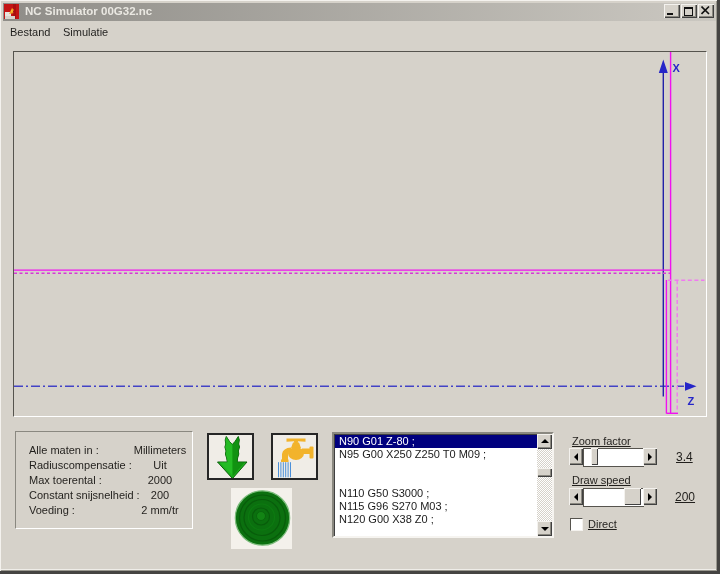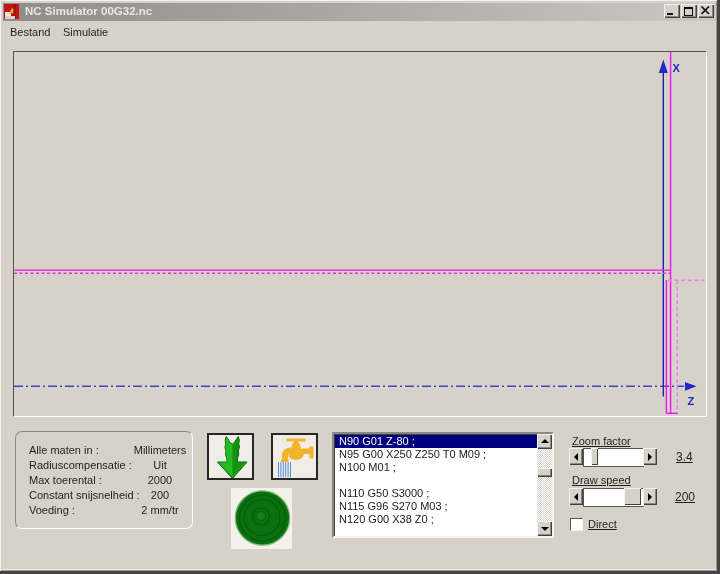--- a/index.html
+++ b/index.html
@@ -31,21 +31,21 @@
 
   
   #canvas{left:13px;top:51px;width:692px;height:364px;background:#d6d2ca;
     border-top:1px solid #56544e;border-left:1px solid #56544e;
     border-right:1px solid #ffffff;border-bottom:1px solid #ffffff;}
 
   
   #infobox{left:15px;top:431px;width:176px;height:96px;
     border-top:1px solid #8a8880;border-left:1px solid #8a8880;
     border-right:1px solid #ffffff;border-bottom:1px solid #ffffff;
-    font-size:11px;color:#211f1c;border-radius:7px;}
+    font-size:11px;color:#211f1c;}
   .irow{position:absolute;left:13px;width:160px;height:15px;}
   .ival{position:absolute;left:88px;width:86px;text-align:center;}
 
   
   .tbtn{top:433px;width:43px;height:43px;background:#f0ede7;border:2px solid #262626;}
   #btn1{left:207px;}
   #btn2{left:271px;}
   #circ{left:231px;top:488px;width:61px;height:61px;background:#f4f1eb;}
 
   
@@ -187,21 +187,20 @@
       <circle cx="31" cy="29.5" r="18" fill="none" stroke="#085c0b" stroke-width="1.2"></circle>
       <circle cx="30.5" cy="29" r="13" fill="none" stroke="#0d7a11" stroke-width="1.2"></circle>
       <circle cx="30" cy="28.5" r="8.5" fill="none" stroke="#085c0b" stroke-width="1.1"></circle>
       <circle cx="30" cy="28" r="4.5" fill="#128414" stroke="#0a660d" stroke-width="1"></circle>
     </svg>
   </div>
 
   <div class="abs" id="listbox">
     <div class="li sel" style="top:1px;">N90 G01 Z-80 ;</div>
     <div class="li" style="top:14px;">N95 G00 X250 Z250 T0 M09 ;</div>
-    <div class="li" style="top:27px;">N100 M01 ;</div>
     <div class="li" style="top:53px;">N110 G50 S3000 ;</div>
     <div class="li" style="top:66px;">N115 G96 S270 M03 ;</div>
     <div class="li" style="top:79px;">N120 G00 X38 Z0 ;</div>
     <div id="vsb">
       <div class="sbtn" style="top:0;">
         <div class="tup" style="position:absolute;left:3.5px;top:5px;"></div>
       </div>
       <div id="vthumb"></div>
       <div class="sbtn" style="bottom:0;">
         <div class="tdown" style="position:absolute;left:3.5px;top:6px;"></div>

